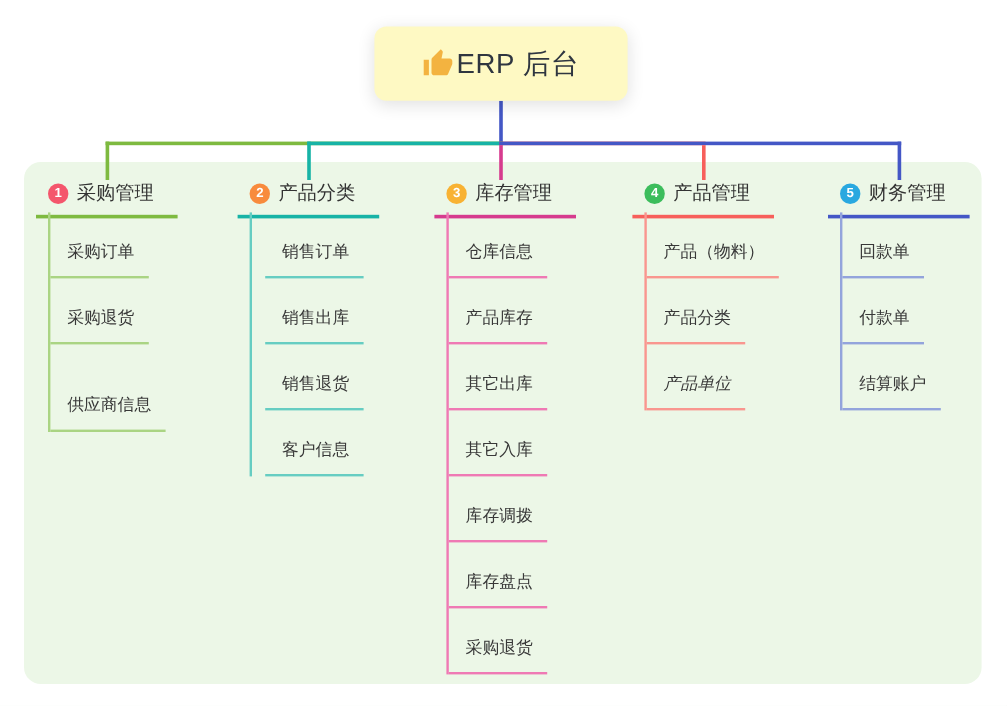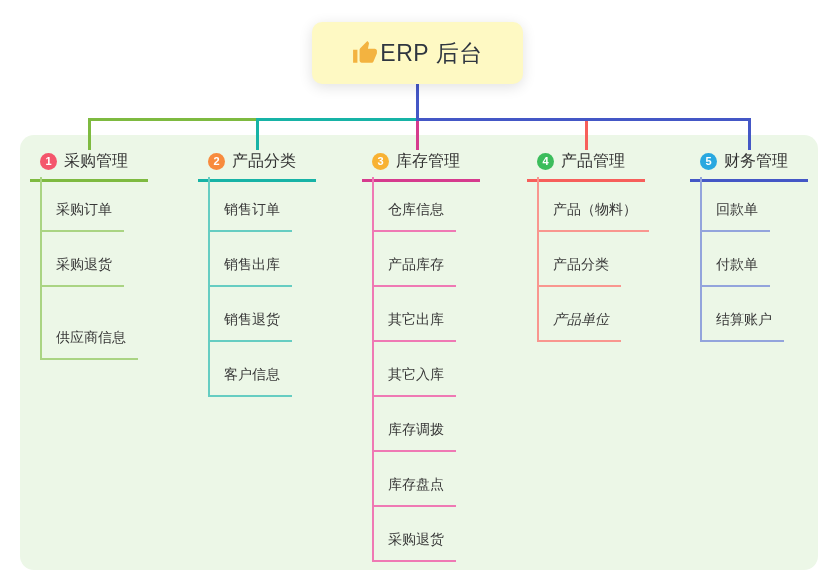--- a/index.html
+++ b/index.html
@@ -75,21 +75,21 @@
           <div class="child" style="border-bottom-color: rgb(170, 212, 131); text-align: right;">采购订单</div>
           <div class="child" style="border-bottom-color: rgb(170, 212, 131);">采购退货</div>
           <div class="child" style="border-bottom-color: rgb(170, 212, 131); margin-top: 18px;">供应商信息</div>
         </div>
       </div>
       <div class="branch" style="left: 198px;">
         <div class="branch-header" style="border-bottom-color: rgb(23, 179, 166);">
           <span class="badge" style="background: rgb(248, 139, 61);">2</span>
           <span class="branch-label">产品分类</span>
         </div>
-        <div class="children" style="border-left-color: rgb(102, 205, 194);">
+        <div class="children" style="border-left-color: rgb(102, 205, 194); padding-left: 11px;">
           <div class="child" style="border-bottom-color: rgb(102, 205, 194);">销售订单</div>
           <div class="child" style="border-bottom-color: rgb(102, 205, 194);">销售出库</div>
           <div class="child" style="border-bottom-color: rgb(102, 205, 194);">销售退货</div>
           <div class="child" style="border-bottom-color: rgb(102, 205, 194);">客户信息</div>
         </div>
       </div>
       <div class="branch" style="left: 362px;">
         <div class="branch-header" style="border-bottom-color: rgb(214, 59, 142);">
           <span class="badge" style="background: rgb(248, 178, 51);">3</span>
           <span class="branch-label">库存管理</span>

